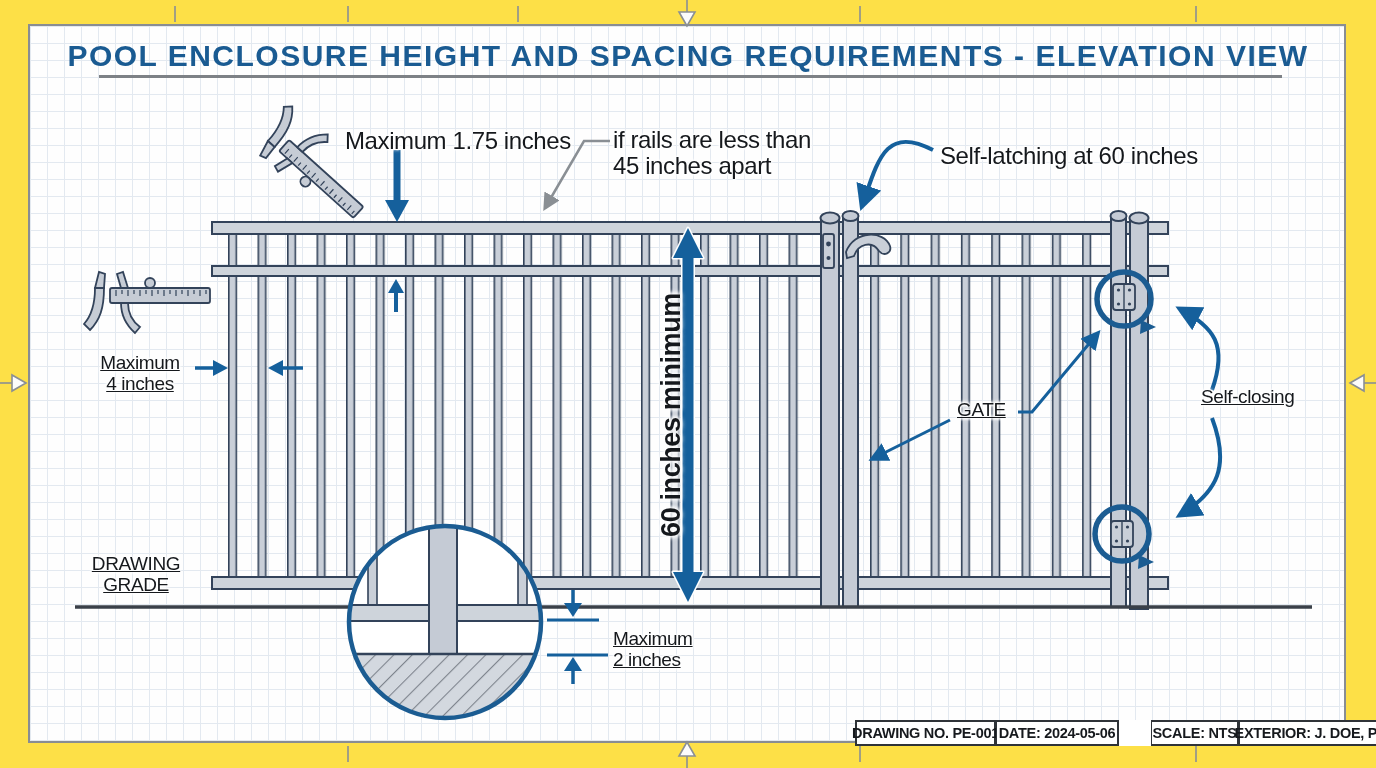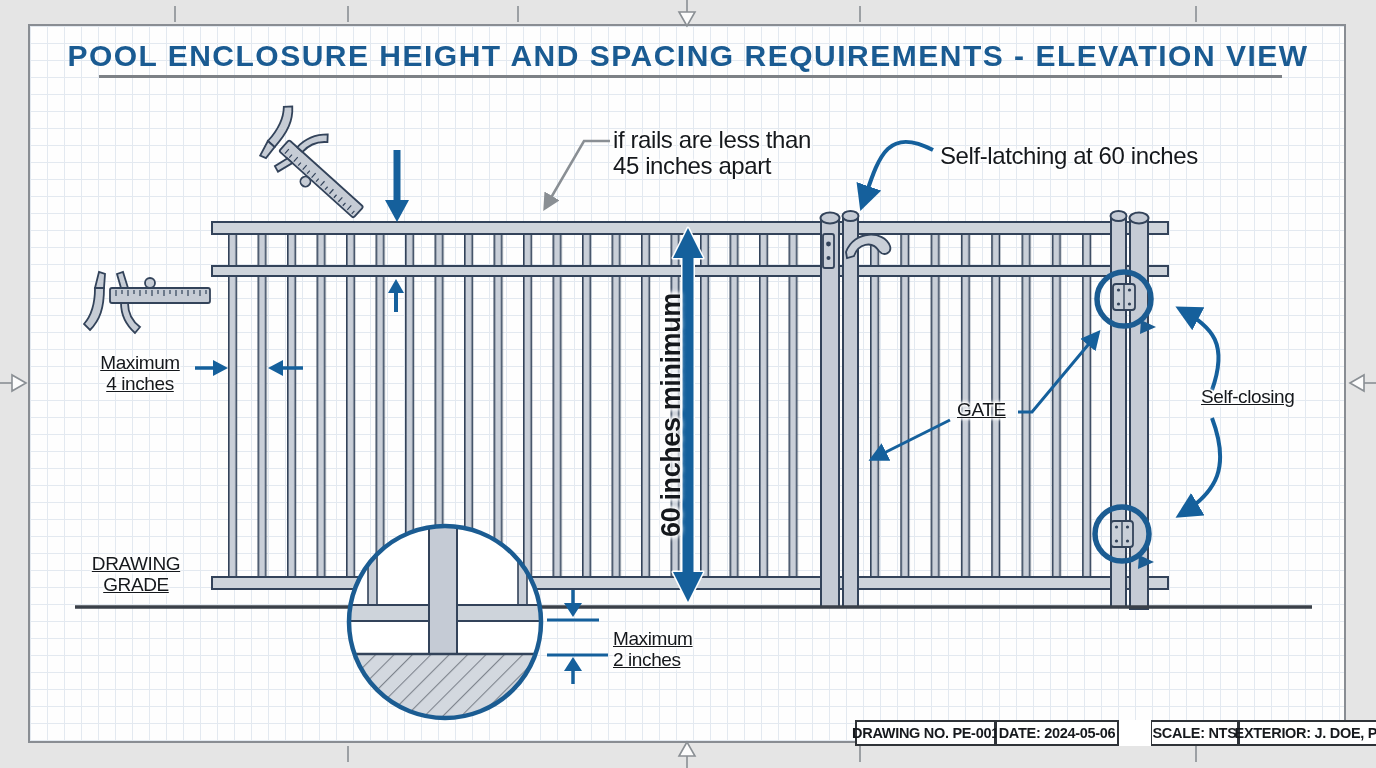--- a/index.html
+++ b/index.html
@@ -1,16 +1,16 @@
 <!DOCTYPE html>
 <html><head>
 <meta charset="utf-8">
 <style>
   html,body{margin:0;padding:0;background:#fcfcfc;}
-  .canvas{position:relative;width:1376px;height:768px;background:#e5e5e5;overflow:hidden;
+  .canvas{position:relative;width:1376px;height:768px;background:#fde047;overflow:hidden;
           font-family:"Liberation Sans", sans-serif;}
   .sheet{position:absolute;left:28px;top:24px;width:1318px;height:719px;
          border:2px solid #898d93;background-color:#fefefe;
          background-image:linear-gradient(#e3e9f0 1px,transparent 1px),
                           linear-gradient(90deg,#e3e9f0 1px,transparent 1px);
          background-size:17px 17px;box-sizing:border-box;}
   svg.drawing{position:absolute;left:0;top:0;width:1376px;height:768px;}
   .page-title{position:absolute;left:40px;top:39px;width:1296px;text-align:center;
               font-size:30px;font-weight:700;letter-spacing:1.5px;color:#1a5b92;white-space:nowrap;}
   .title-underline{position:absolute;left:99px;top:75px;width:1183px;height:3px;background:#7d8186;}
@@ -165,20 +165,21 @@
       <path d="M 573,590 L 573,604" stroke="#15609c" stroke-width="3.5" fill="none"></path>
       <polygon points="573,617 564,603 582,603" fill="#15609c"></polygon>
       <path d="M 573,684 L 573,670" stroke="#15609c" stroke-width="3.5" fill="none"></path>
       <polygon points="573,657 564,671 582,671" fill="#15609c"></polygon>
     </g>
 
     <use href="#caliper" transform="translate(84,266)"></use>
     <use href="#caliper" transform="translate(245,150) rotate(42) scale(1,-1)"></use>
   </svg>
 
+  <div class="lbl" style="left:345px;top:128px;">Maximum 1.75 inches</div>
   <div class="lbl" style="left:613px;top:127px;">
     <div>if rails are less than</div>
     <div>45 inches apart</div>
   </div>
   <div class="lbl" style="left:940px;top:143px;">Self-latching at 60 inches</div>
   <div class="lbl big center" style="left:84px;top:353px;width:112px;">
     <div>Maximum</div>
     <div>4 inches</div>
   </div>
   <div class="vlbl">60 inches minimum</div>

